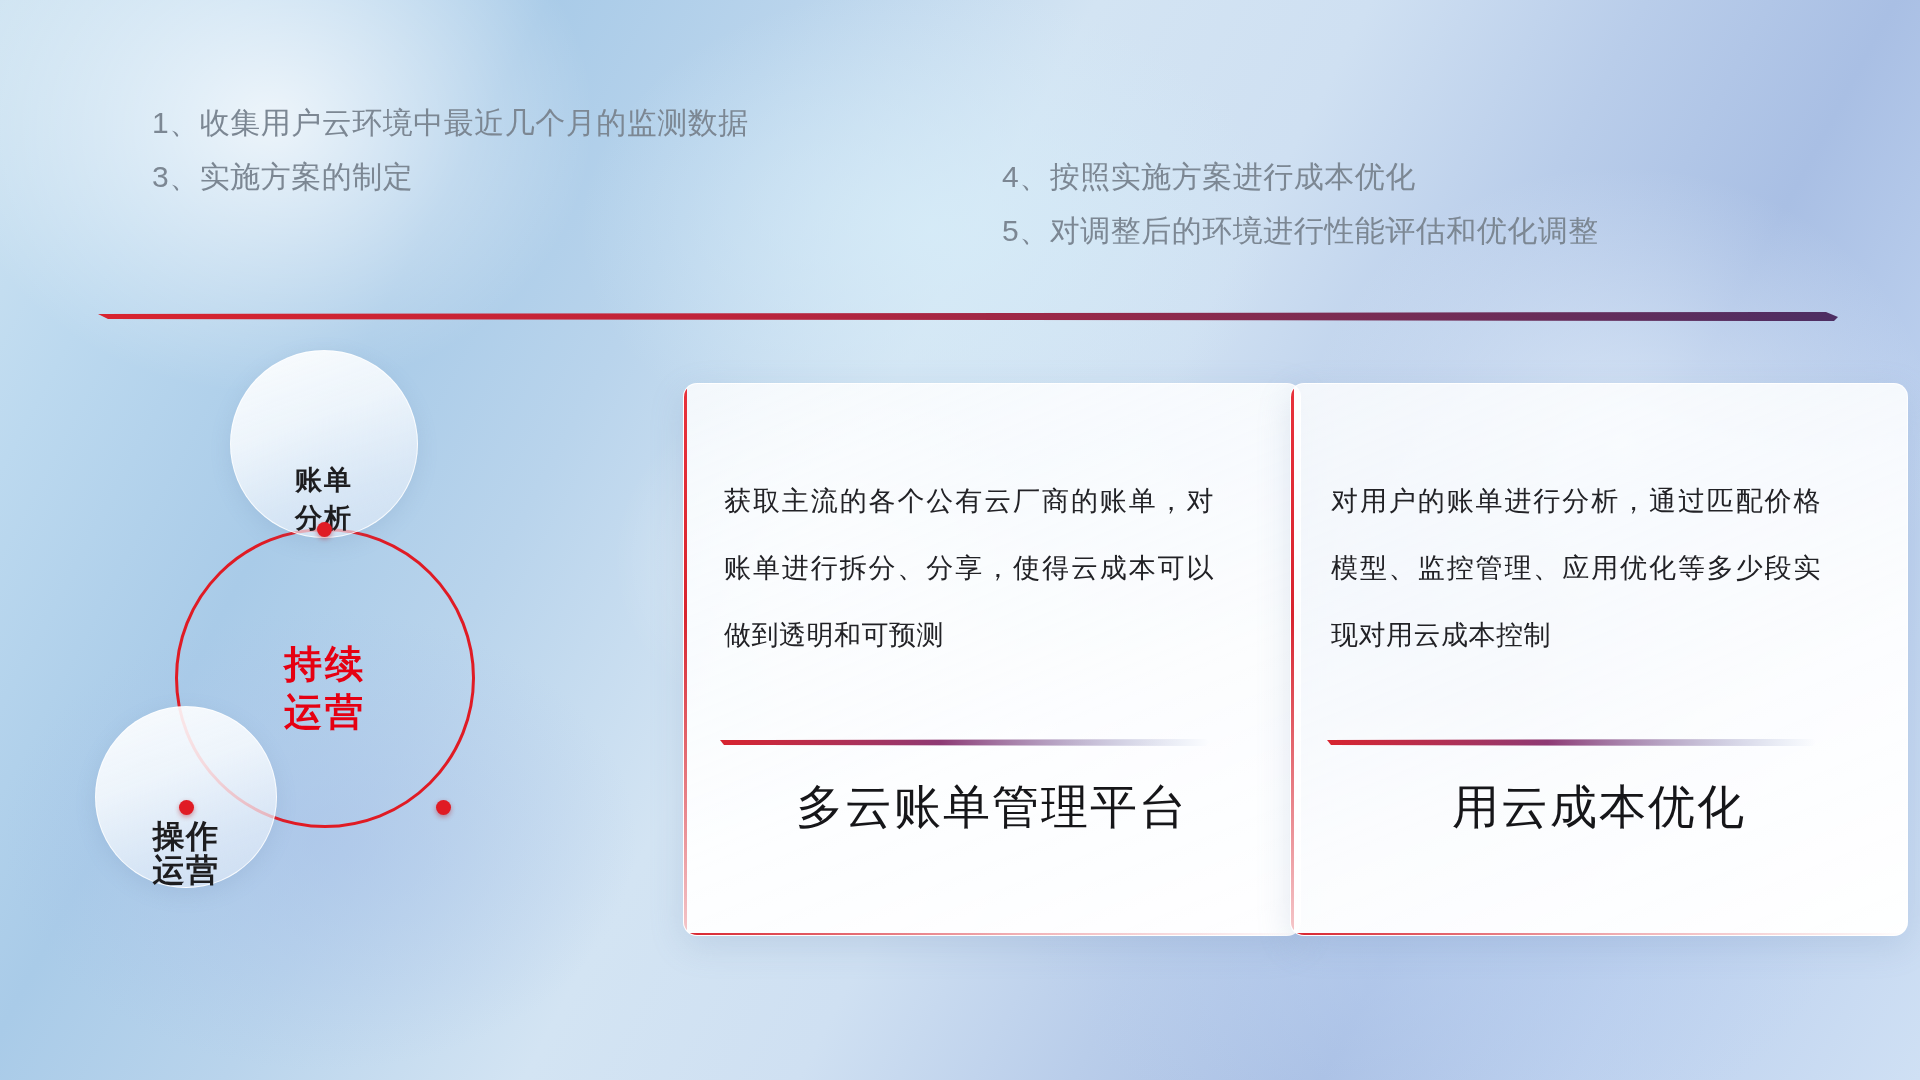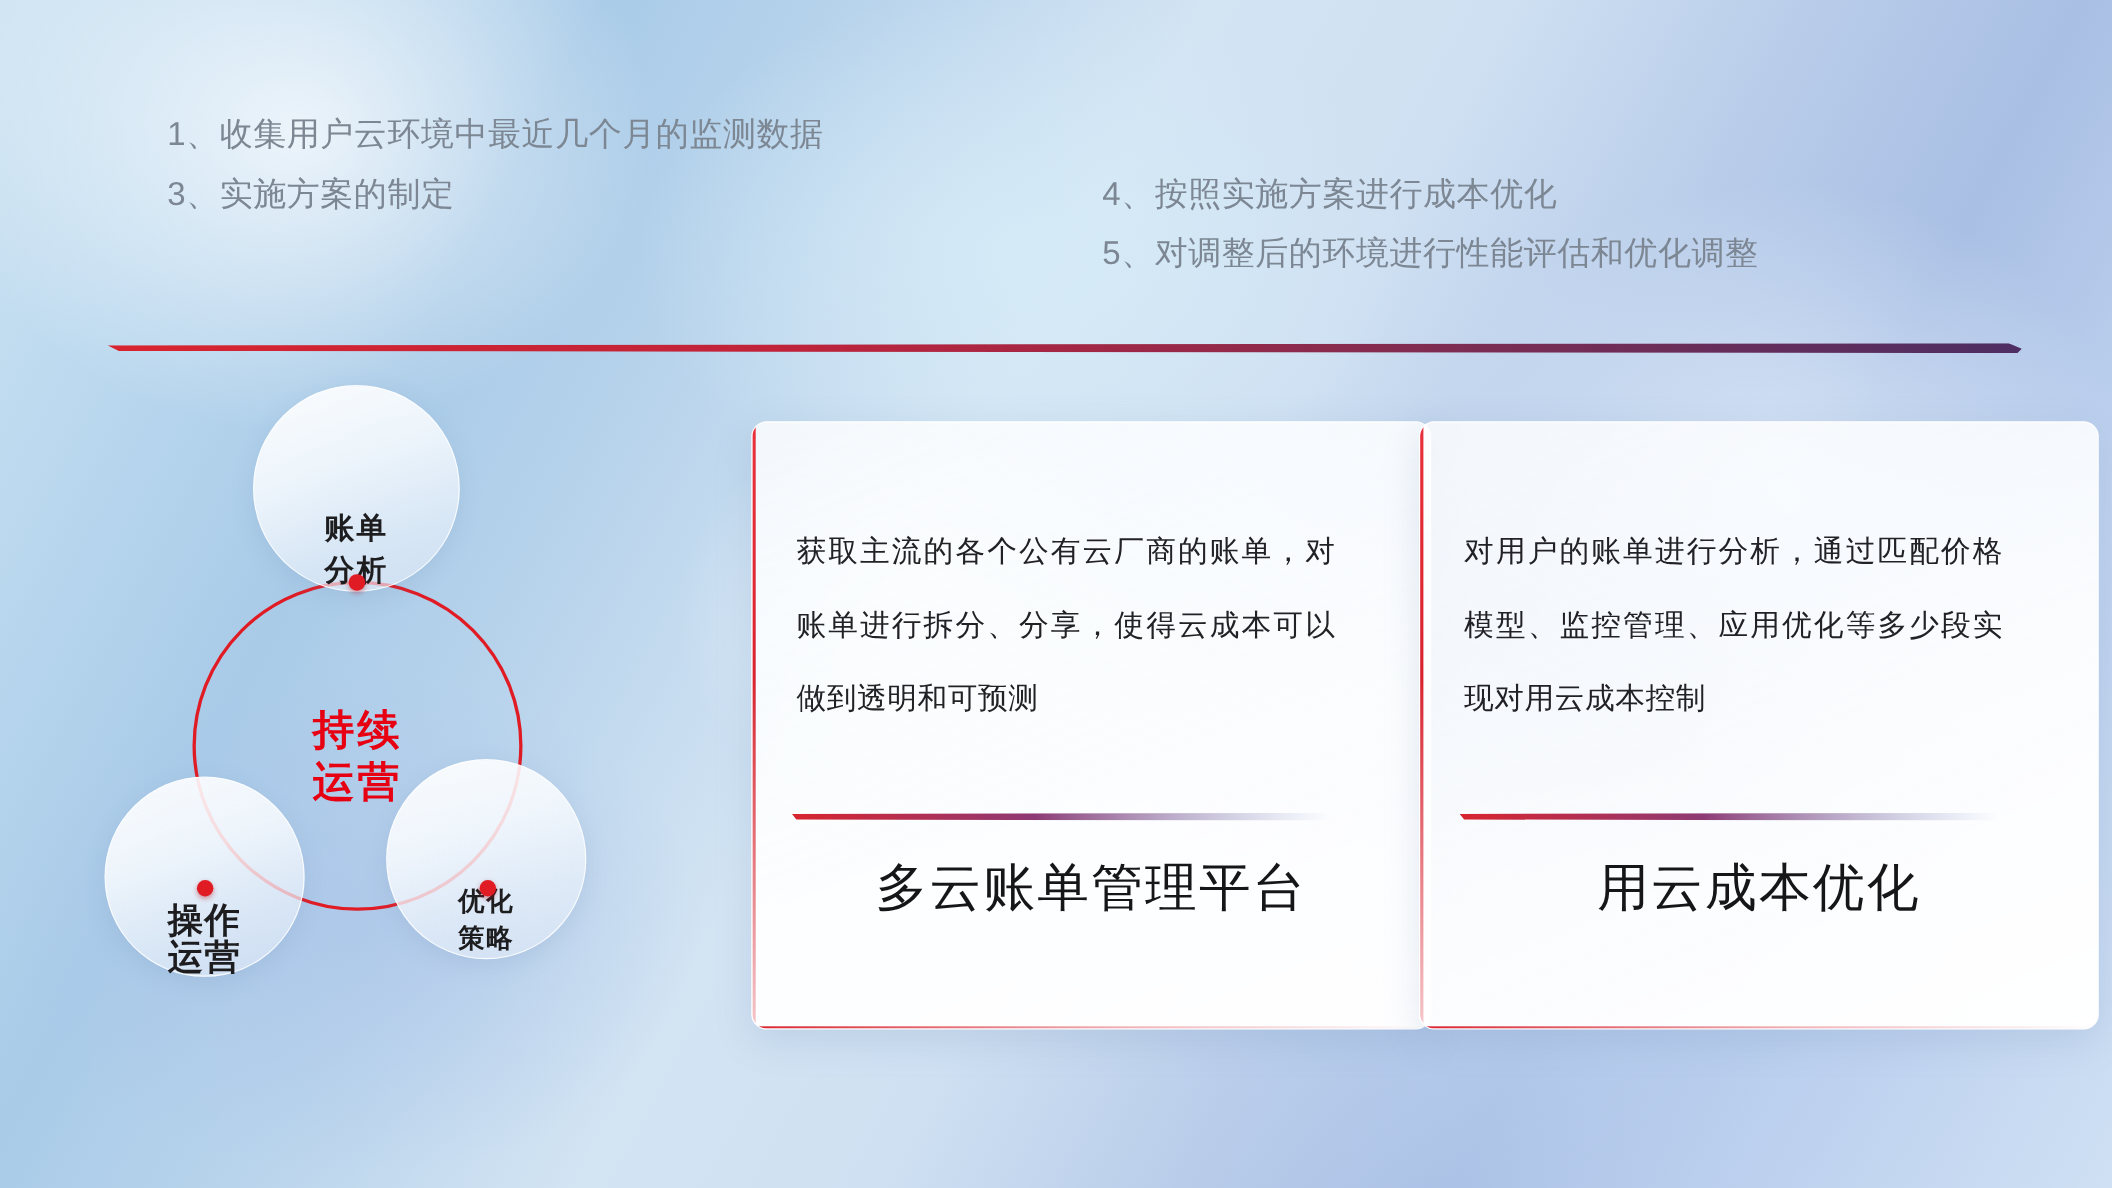--- a/index.html
+++ b/index.html
@@ -288,24 +288,20 @@
     <div class="bubble bubble-top">
       <span>账单</span>
       <span>分析</span>
     </div>
 
     <div class="bubble bubble-left">
       <span>操作</span>
       <span>运营</span>
     </div>
 
-    <div class="bubble bubble-right">
-      <span>优化</span>
-      <span>策略</span>
-    </div>
 
     <div class="node-dot dot-top"></div>
     <div class="node-dot dot-left"></div>
     <div class="node-dot dot-right"></div>
 
     <div class="center-label">
       <span>持续</span>
       <span>运营</span>
     </div>
   </div>

